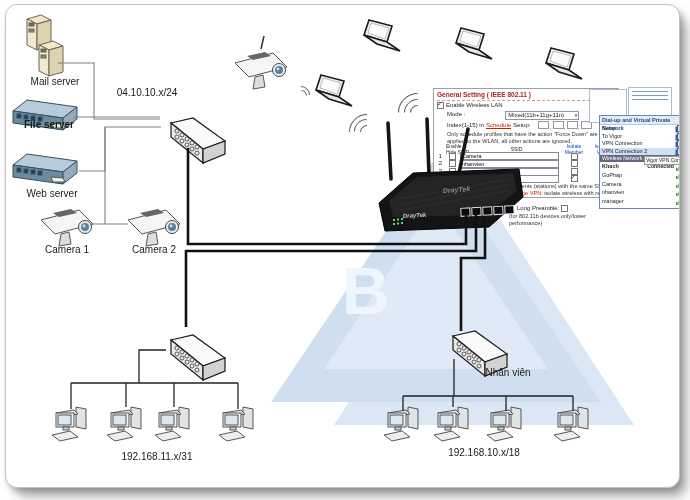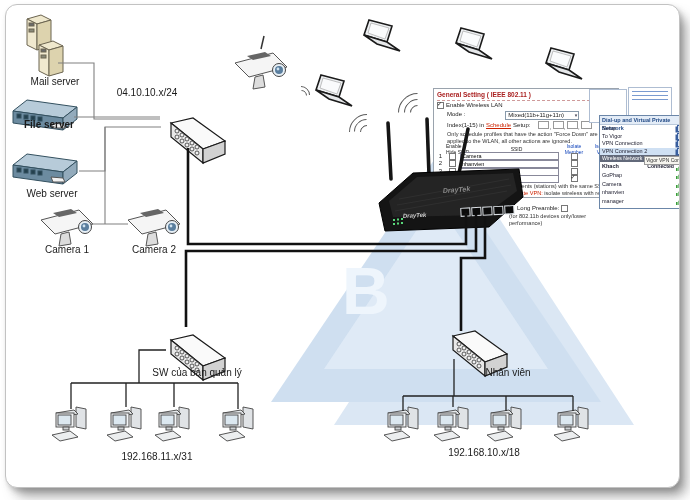--- a/index.html
+++ b/index.html
@@ -557,19 +557,18 @@
     </g>
         </svg>
   </div>
 
   <div class="lbl" style="left:11px;top:71px;width:76px;">Mail server</div>
   <div class="lbl" style="left:99px;top:82px;width:84px;">04.10.10.x/24</div>
   <div class="lbl" style="left:7px;top:114px;width:72px;font-weight:bold;">File server</div>
   <div class="lbl" style="left:7px;top:183px;width:78px;">Web server</div>
   <div class="lbl" style="left:15px;top:239px;width:92px;">Camera 1</div>
   <div class="lbl" style="left:102px;top:239px;width:92px;">Camera 2</div>
-  <div class="lbl" style="left:125px;top:362px;width:132px;">SW của ban quản lý</div>
   <div class="lbl" style="left:450px;top:362px;width:104px;">Nhân viên</div>
   <div class="lbl" style="left:103px;top:446px;width:96px;">192.168.11.x/31</div>
   <div class="lbl" style="left:430px;top:442px;width:96px;">192.168.10.x/18</div>
 
 </div>
 </div>
 
 </body></html>

